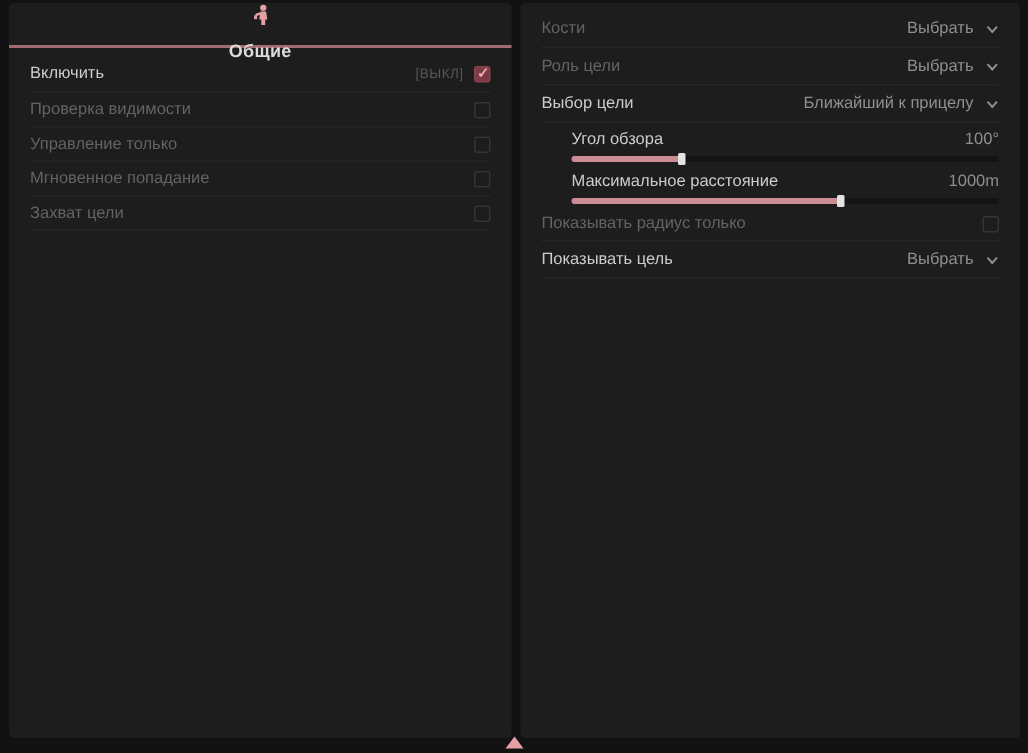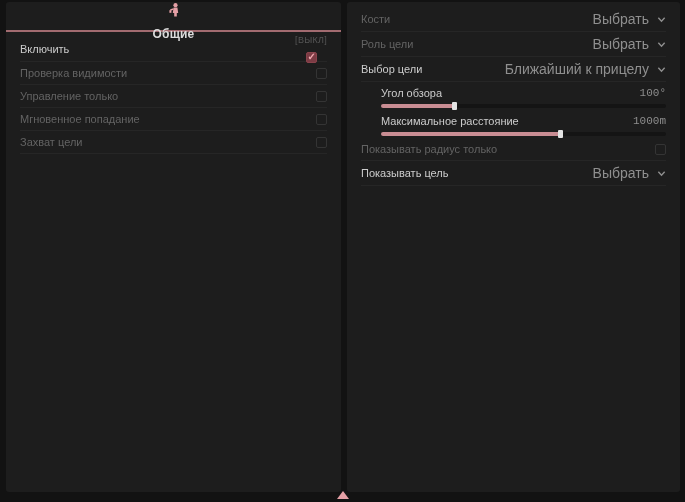--- a/index.html
+++ b/index.html
@@ -30,50 +30,50 @@
   }
   .rows { padding:5px 14px 0 14px; }
   .row {
     display:flex; align-items:center; justify-content:space-between;
     height:23px;
     border-bottom:1px solid rgba(255,255,255,0.045);
   }
   .row.tall { height:25px; }
   .lbl { font-size:11px; color:#636363; white-space:nowrap; }
   .lbl.bright { color:#cccccc; }
-  .right-side { display:flex; align-items:center; gap:7px;flex-direction:column; }
+  .right-side { display:flex; gap:7px; }
   .hotkey { font-size:9px; color:#565656; letter-spacing:0.3px; }
   .checkbox {
     width:11px; height:11px; border-radius:2px;
     border:1px solid #343434; background:transparent;
     position:relative; flex:0 0 auto;
   }
   .checkbox.checked {
     border-color:#8a434c; background:#7c3b44;
   }
   .checkbox.checked::after {
     content:"✓"; position:absolute; left:1px; top:-2px;
     font-size:10px; color:#efa9af; font-weight:bold;
   }
   .dropdown {
     display:flex; align-items:center; gap:8px; cursor:pointer;
   }
-  .dropdown .value { font-size:14px; color:#8f8f8f; }
+  .dropdown .value { font-size:11px; color:#8f8f8f; }
   .chev { width:9px; height:9px; flex:0 0 auto; }
   
   .slider-row {
     padding-top:3px; padding-bottom:2px; height:28px;
     border-bottom:none;
     display:block;
     margin-left:20px;
   }
   .slider-top {
     display:flex; align-items:center; justify-content:space-between; height:16px;
   }
-  .slider-value { font-size:11px; color:#8d8d8d;font-family:Liberation Mono, monospace; }
+  .slider-value { font-size:11px; color:#8d8d8d; }
   .track {
     position:relative; height:4px; margin-top:3px;
     background:#141414; border-radius:2px;
   }
   .fill {
     position:absolute; left:0; top:0; height:100%;
     background:#c98d93; border-radius:2px;
   }
   .thumb {
     position:absolute; right:-2px; top:-2px;

